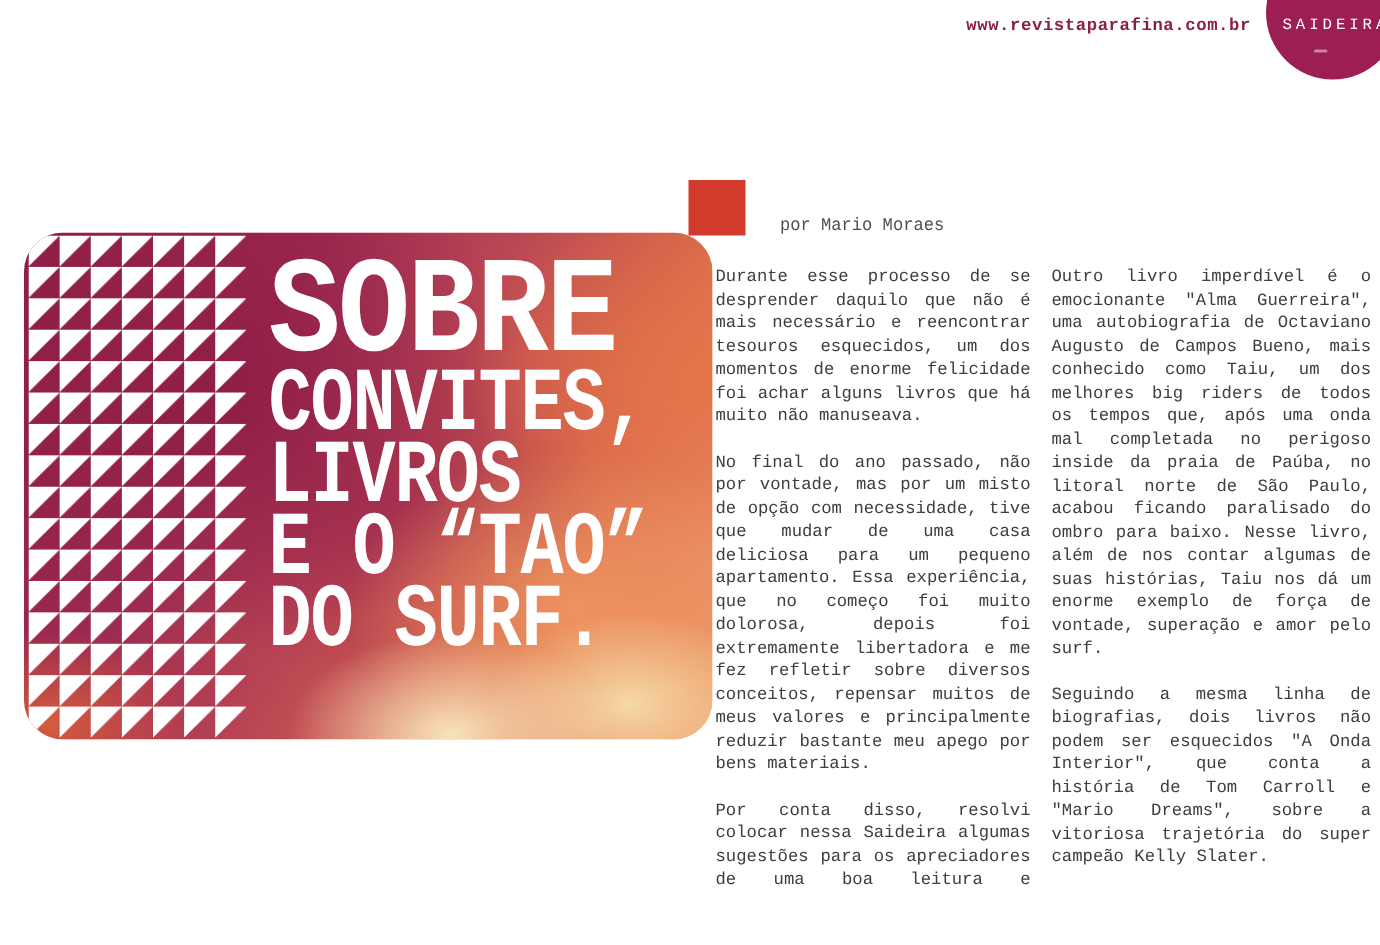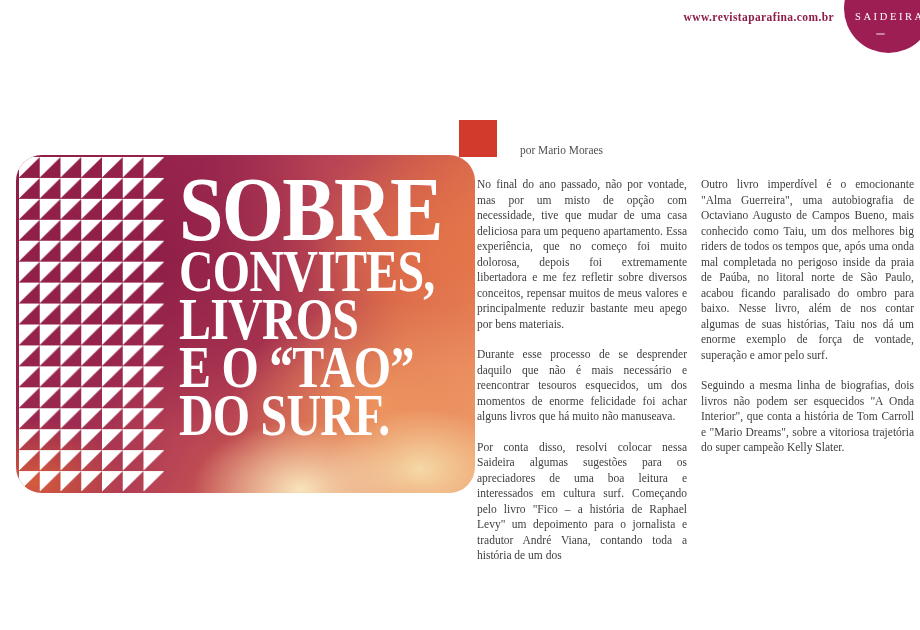--- a/index.html
+++ b/index.html
@@ -1,18 +1,18 @@
 <!DOCTYPE html>
 <html lang="pt"><head>
 <meta charset="utf-8">
 <style>
   html,body{margin:0;padding:0;background:#ffffff;}
   #page{
     position:relative;width:920px;height:592px;background:#ffffff;
-    overflow:hidden;font-family:Liberation Serif, serif;
+    overflow:hidden;font-family:Liberation Mono, monospace;
   }
 
   
   .site-url{
     position:absolute;top:11px;right:86px;
     font-size:11.5px;font-weight:bold;letter-spacing:.4px;
     color:#8e1d48;text-decoration:none;cursor:pointer;
   }
   .badge-circle{
     position:absolute;top:-36px;right:-13px;width:89px;height:89px;
@@ -99,22 +99,22 @@
     <div class="feature-title">
       <div class="t1">SOBRE</div>
       <div class="tn">CONVITES,</div>
       <div class="tn">LIVROS</div>
       <div class="tn">E O “TAO”</div>
       <div class="tn">DO SURF.</div>
     </div>
   </div>
 
   <div class="col col-1">
+    <p>Durante esse processo de se desprender daquilo que não é mais necessário e reencontrar tesouros esquecidos, um dos momentos de enorme felicidade foi achar alguns livros que há muito não manuseava.</p>
     <p>No final do ano passado, não por vontade, mas por um misto de opção com necessidade, tive que mudar de uma casa deliciosa para um pequeno apartamento. Essa experiência, que no começo foi muito dolorosa, depois foi extremamente libertadora e me fez refletir sobre diversos conceitos, repensar muitos de meus valores e principalmente reduzir bastante meu apego por bens materiais.</p>
-    <p>Durante esse processo de se desprender daquilo que não é mais necessário e reencontrar tesouros esquecidos, um dos momentos de enorme felicidade foi achar alguns livros que há muito não manuseava.</p>
     <p>Por conta disso, resolvi colocar nessa Saideira algumas sugestões para os apreciadores de uma boa leitura e interessados em cultura surf. Começando pelo livro "Fico – a história de Raphael Levy" um depoimento para o jornalista e tradutor André Viana, contando toda a história de um dos</p>
   </div>
 
   <div class="col col-2">
     <p>Outro livro imperdível é o emocionante "Alma Guerreira", uma autobiografia de Octaviano Augusto de Campos Bueno, mais conhecido como Taiu, um dos melhores big riders de todos os tempos que, após uma onda mal completada no perigoso inside da praia de Paúba, no litoral norte de São Paulo, acabou ficando paralisado do ombro para baixo. Nesse livro, além de nos contar algumas de suas histórias, Taiu nos dá um enorme exemplo de força de vontade, superação e amor pelo surf.</p>
     <p>Seguindo a mesma linha de biografias, dois livros não podem ser esquecidos "A Onda Interior", que conta a história de Tom Carroll e "Mario Dreams", sobre a vitoriosa trajetória do super campeão Kelly Slater.</p>
   </div>
 
 </div>
 

